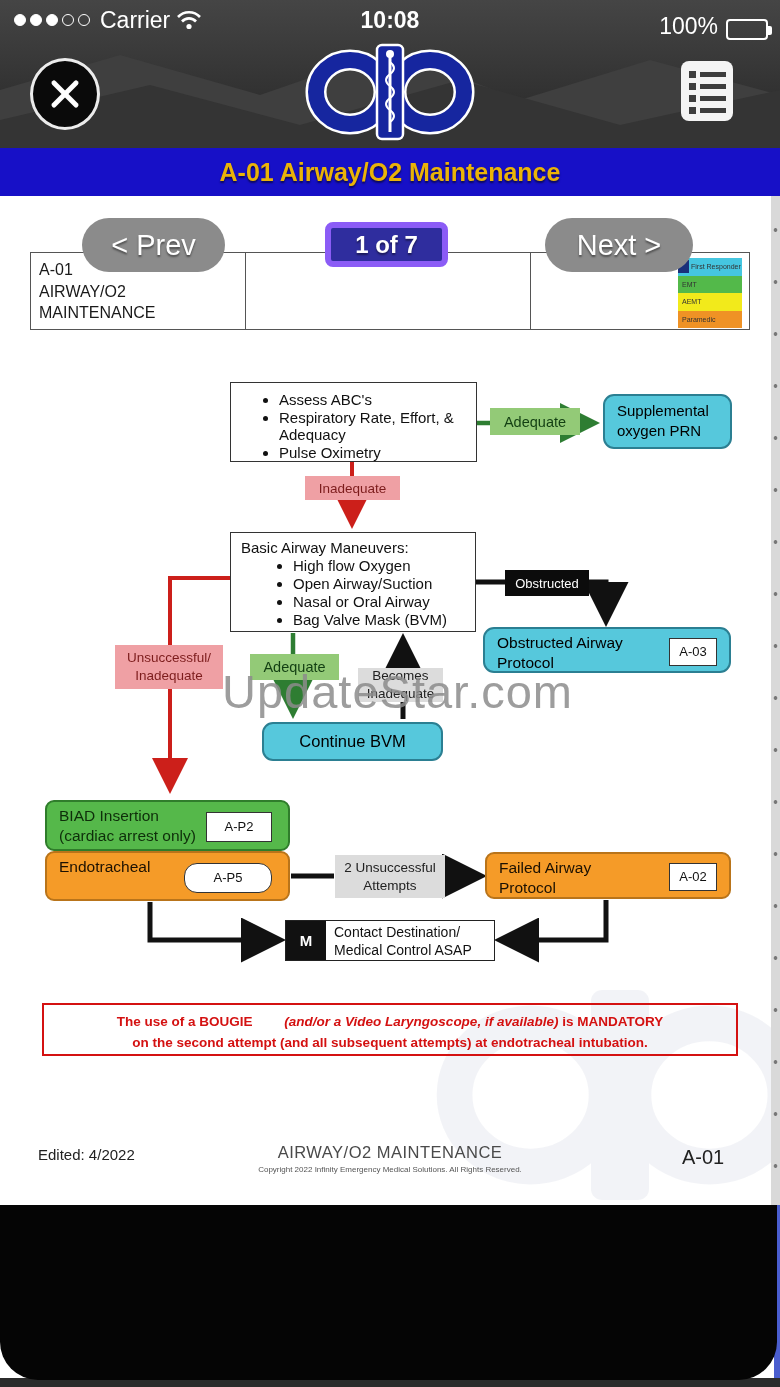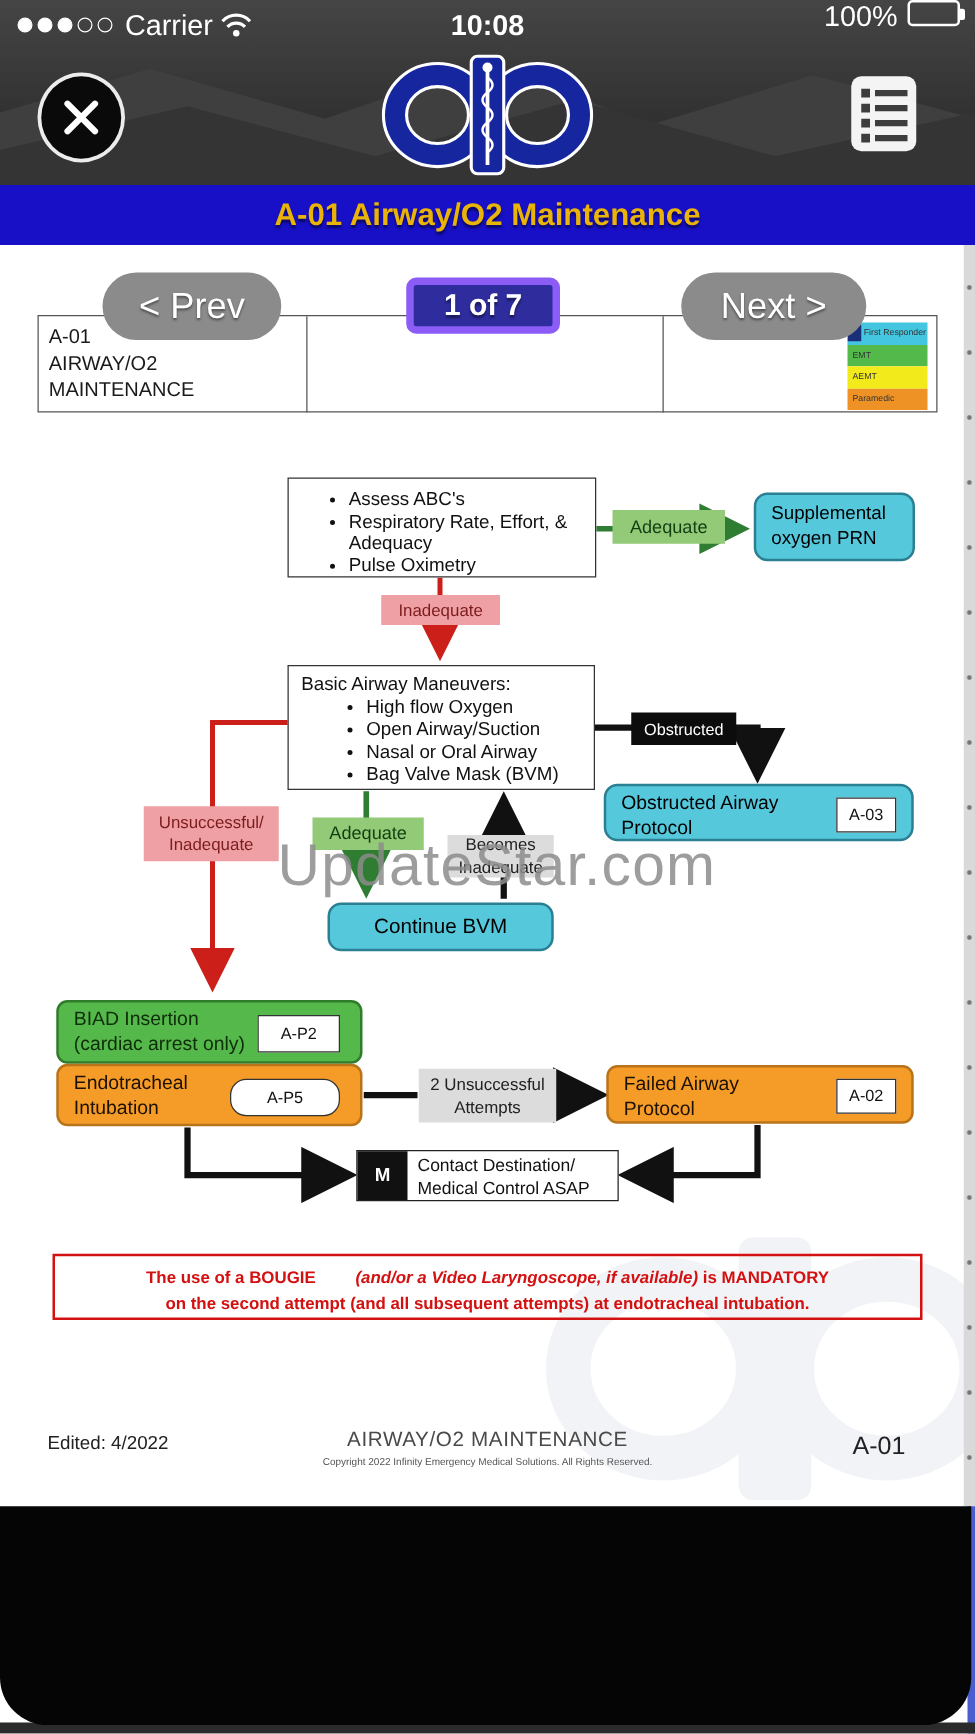--- a/index.html
+++ b/index.html
@@ -12,21 +12,21 @@
     background:linear-gradient(#454545,#262626); overflow:hidden; }
   .mountains { position:absolute; top:0; left:0; }
   .statusbar { position:absolute; top:0; left:0; width:780px; height:40px;
     display:flex; align-items:center; color:#fff; font-size:22px; padding:0 14px; }
   .sig-dots { display:flex; gap:4px; margin-right:10px; }
   .sig-dots i { width:12px; height:12px; border-radius:50%; border:1.5px solid #fff; display:block; }
   .sig-dots i.f { background:#fff; }
   .carrier { font-size:23px; }
   .wifi { margin-left:6px; }
   .sb-time { position:absolute; left:0; right:0; text-align:center; font-size:23px; font-weight:bold; }
-  .sb-right { position:absolute; right:12px; top:0; height:40px; display:flex; align-items:flex-start; gap:8px; font-size:23px; }
+  .sb-right { position:absolute; right:12px; top:0; height:40px; display:flex; align-items:flex-end; gap:8px; font-size:23px; }
   .batt { position:relative; width:42px; height:21px; border:2px solid #fff; border-radius:4px; padding:2px; }
   .batt .fill { width:100%; height:100%; background:#fff; border-radius:1px; }
   .batt .nub { position:absolute; right:-6px; top:5px; width:4px; height:9px; background:#fff; border-radius:0 2px 2px 0; }
 
   .close-btn { position:absolute; left:30px; top:58px; width:70px; height:72px;
     background:#0a0a0a; border:3px solid #ececec; border-radius:50%;
     display:flex; align-items:center; justify-content:center; cursor:pointer; }
   .logo { position:absolute; left:305px; top:42px; }
   .menu-btn { position:absolute; right:46px; top:60px; cursor:pointer; }
 
@@ -308,21 +308,20 @@
   <div id="continue-bvm" class="cyan round">Continue BVM</div>
 
   <div id="biad" class="greenbox two-line">
     <div>BIAD Insertion</div>
     <div>(cardiac arrest only)</div>
     <span class="badge" style="right:16px; top:10px; width:66px; height:30px;">A-P2</span>
   </div>
 
   <div id="endo" class="orangebox two-line">
     <div>Endotracheal</div>
-    <div>Intubation</div>
     <span class="badge" style="right:16px; top:10px; width:88px; height:30px;border-radius:13px;">A-P5</span>
   </div>
 
   <div id="lbl-attempts" class="chip graych two-line">
     <div>
         <div>2 Unsuccessful</div>
     <div>Attempts</div>
       </div>
   </div>
 

